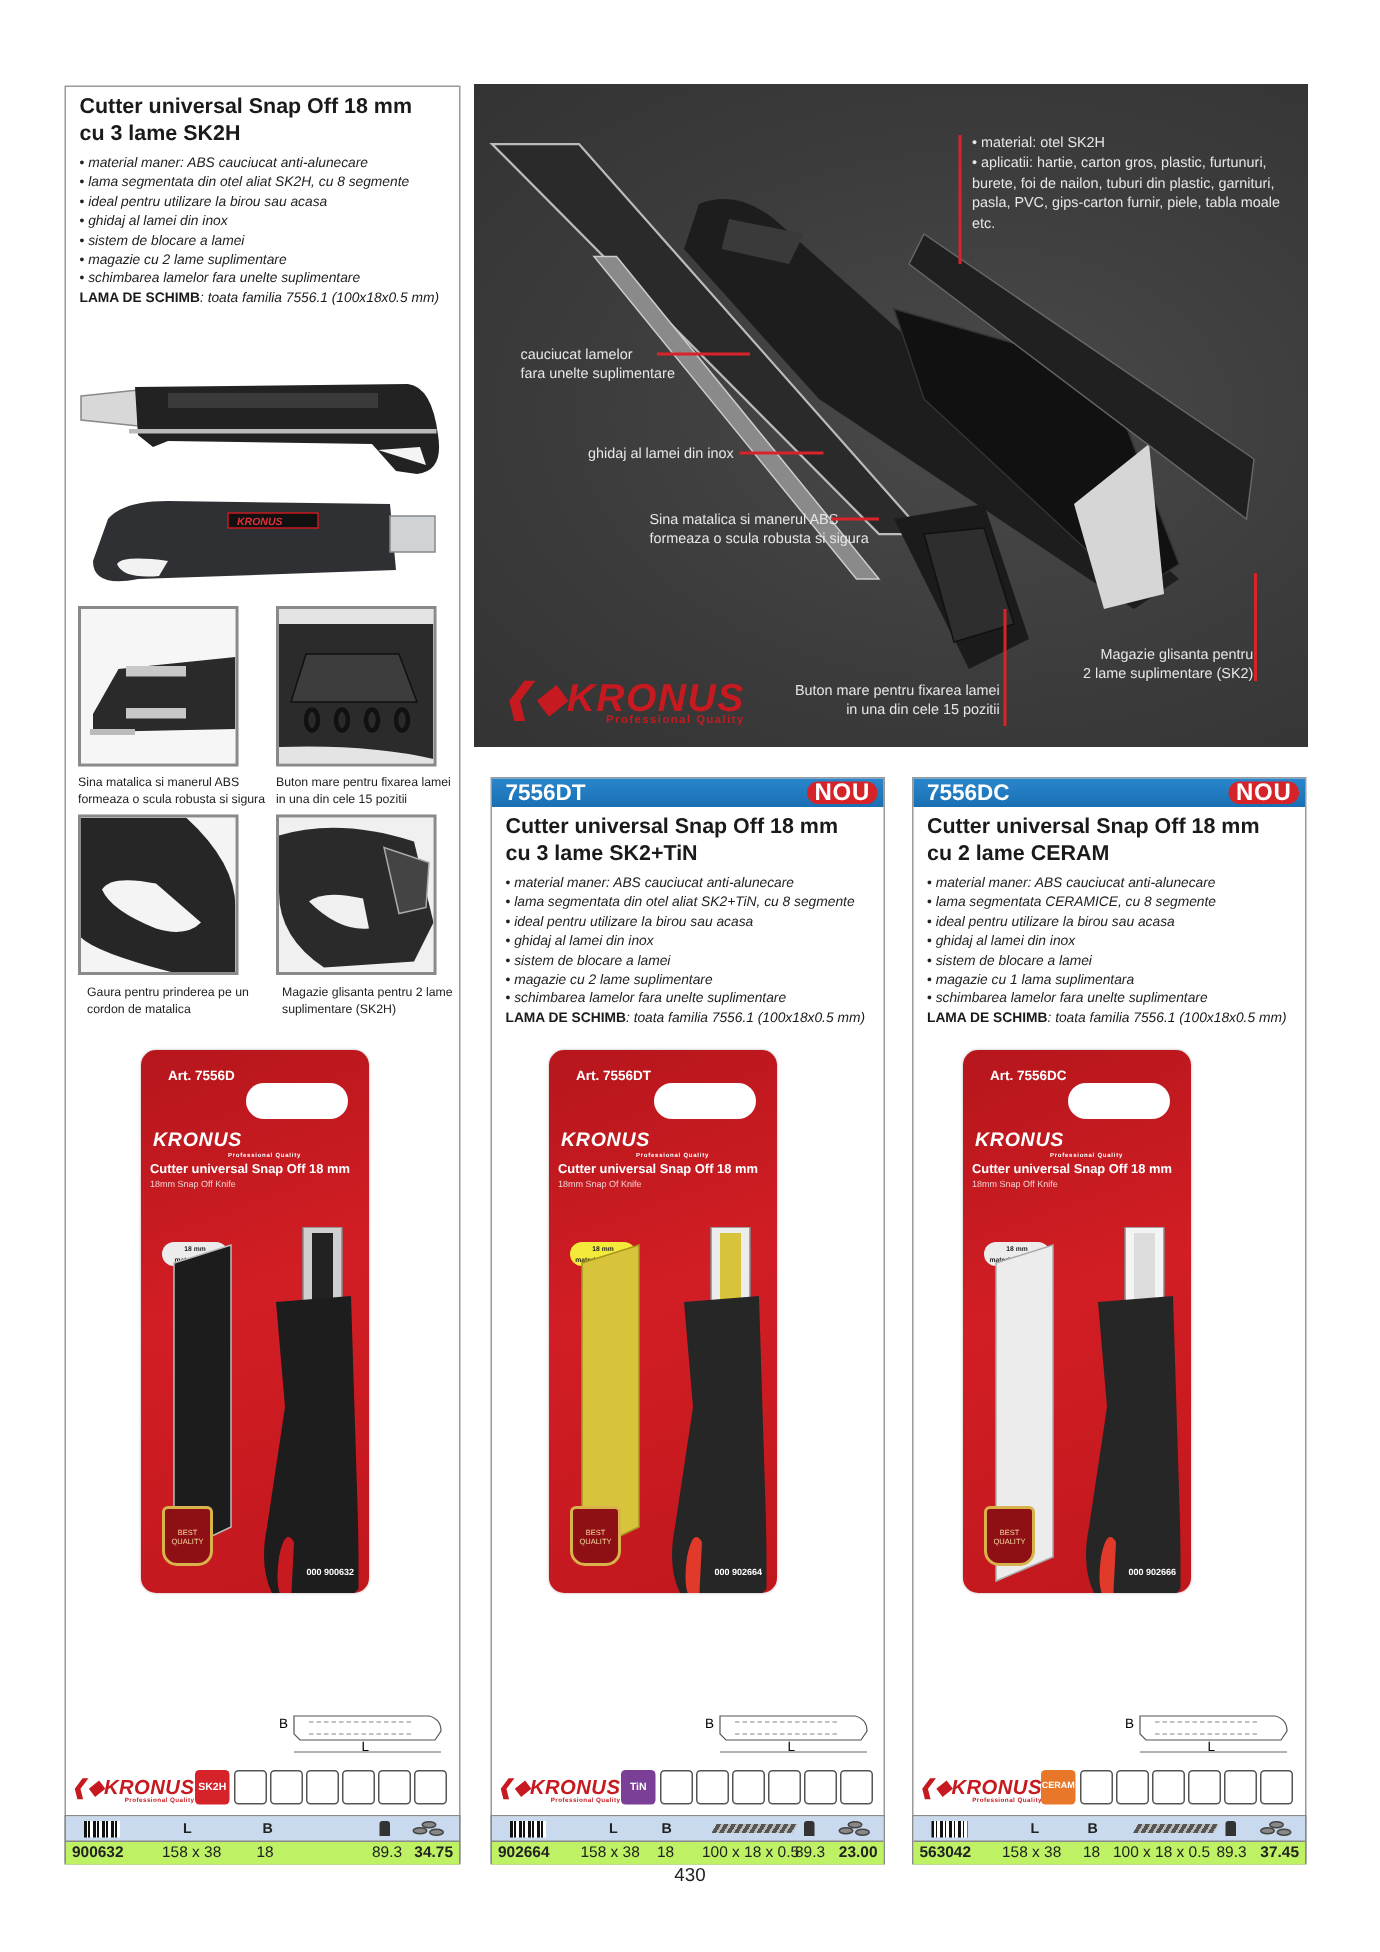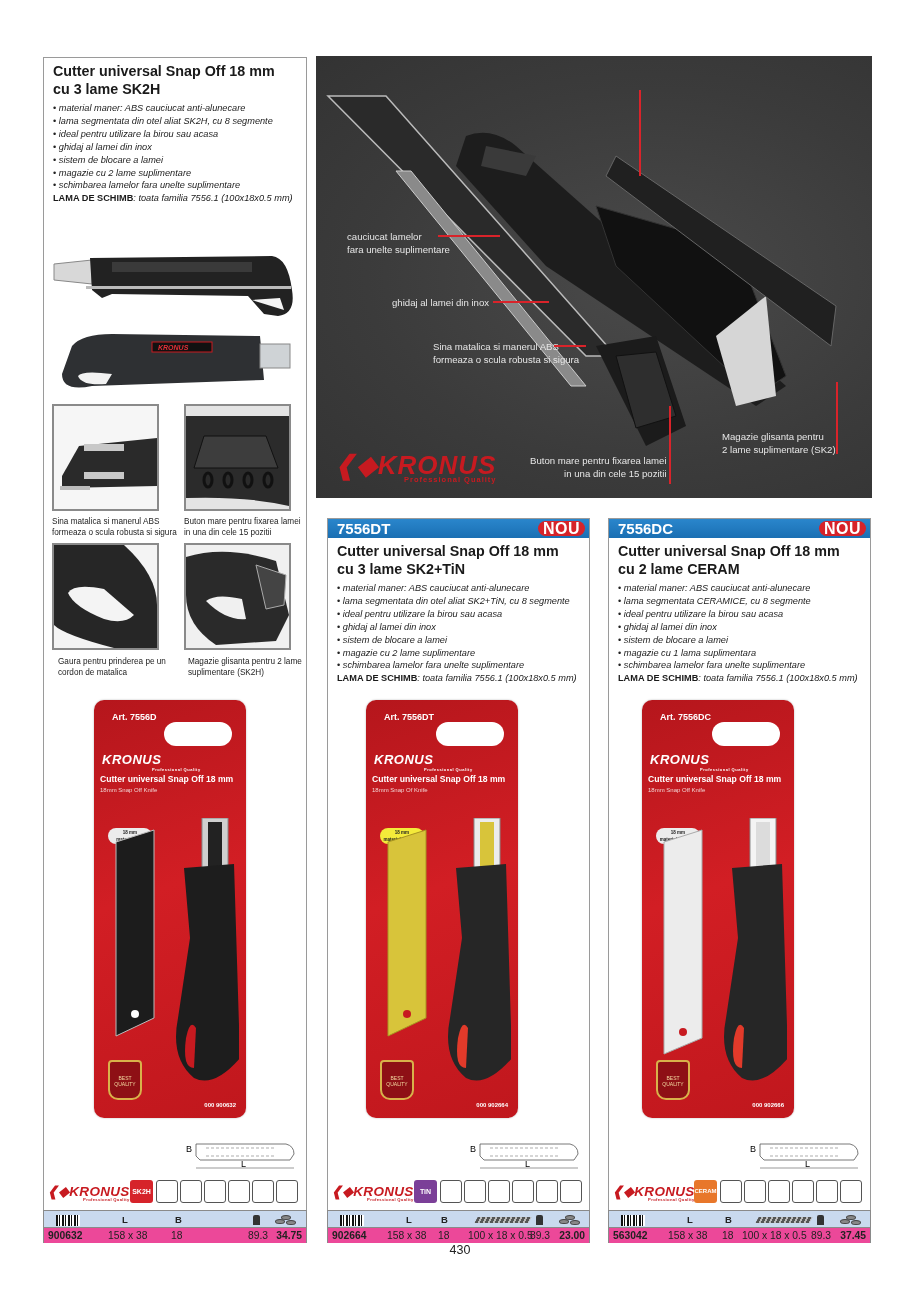--- a/index.html
+++ b/index.html
@@ -24,21 +24,21 @@
     background: radial-gradient(ellipse at 60% 50%, #4a4a4a 0%, #3b3b3b 60%, #333 100%); overflow: hidden; }
   .hero .lbl { position: absolute; color: #e6e6e6; font-size: 9.6px; line-height: 13.4px; }
   .hero .rl { position: absolute; background: #d9232a; }
   .hero svg { position: absolute; left: 0; top: 0; }
 
   
   .thumb { position: absolute; width: 107px; height: 107px; border: 2px solid #8a8a8a; background: #f4f4f4; overflow: hidden; }
   .cap { position: absolute; font-size: 8.2px; line-height: 11px; color: #222; }
 
   
-  .blister { position: absolute; width: 152px; height: 418px; border-radius: 10px; overflow: hidden;
+  .blister { position: absolute; width: 152px; height: 362px; border-radius: 10px; overflow: hidden;
     background: linear-gradient(160deg, #b5161c 0%, #d21e24 45%, #c0171d 100%); box-shadow: 0 0 2px rgba(0,0,0,.3); }
   .blister .art { position: absolute; left: 18px; top: 12px; color: #fff; font-size: 9px; font-weight: bold; }
   .blister .hang { position: absolute; left: 70px; top: 22px; width: 68px; height: 24px; border-radius: 12px; background: #fff; }
   .blister .bk { position: absolute; left: 8px; top: 52px; color: #fff; font-weight: bold; font-style: italic; font-size: 13px; letter-spacing: .5px; }
   .blister .bk small { display: block; font-size: 4px; font-style: normal; margin-left: 50px; }
   .blister .bt { position: absolute; left: 6px; top: 74px; color: #fff; font-size: 8.6px; font-weight: bold; white-space: nowrap; }
   .blister .bs { position: absolute; left: 6px; top: 87px; color: #f2d2d2; font-size: 6px; }
   .blister .pill { position: absolute; left: 14px; top: 128px; width: 44px; height: 16px; border-radius: 8px; background: #ececec;
     font-size: 4.5px; text-align: center; line-height: 7px; font-weight: bold; color: #222; padding-top: 1px; }
   .blister .code { position: absolute; right: 10px; bottom: 10px; color: #fff; font-size: 6px; font-weight: bold; }
@@ -48,21 +48,21 @@
   
   .kronus { position: absolute; color: #c71a20; font-weight: bold; font-style: italic; font-size: 13.5px; letter-spacing: .3px; }
   .kronus small { display: block; font-size: 4.2px; font-style: normal; color: #c71a20; text-align: right; margin-top: -2px; }
   .mat { position: absolute; width: 23px; height: 23px; border-radius: 3px; color: #fff; font-size: 7px; font-weight: bold;
     text-align: center; line-height: 23px; }
   .ico { position: absolute; width: 22px; height: 23px; border: 1px solid #555; border-radius: 3px; background: #fff; }
 
   
   .tbl { position: absolute; border: 1px solid #8a8a8a; }
   .tbl .th { height: 17px; background: #c9d9ee; border-bottom: 1px solid #8a8a8a; position: relative; }
-  .tbl .tr { height: 15px; background: #ec4899; position: relative; }
+  .tbl .tr { height: 15px; background: #bef264; position: relative; }
   .tbl .c { position: absolute; font-size: 10.3px; line-height: 15px; white-space: nowrap; color: #222; }
   .tbl .th .c { line-height: 17px; font-weight: bold; font-size: 9.5px; }
   .barcode { display: inline-block; height: 11px; width: 24px; vertical-align: middle;
     background: repeating-linear-gradient(90deg, #111 0 2px, #fff 2px 3px, #111 3px 4px, #fff 4px 6px); }
   .bladeico { display: inline-block; width: 54px; height: 6px; vertical-align: middle; transform: skewX(-30deg);
     background: repeating-linear-gradient(90deg, #555 0 3px, #bbb 3px 5px); }
   .weight { display: inline-block; width: 7px; height: 10px; background: #333; border-radius: 2px 2px 0 0; vertical-align: middle; }
   .coins { display: inline-block; width: 22px; height: 10px; vertical-align: middle; position: relative; }
   .coins i { position: absolute; width: 10px; height: 5px; border-radius: 50%; background: #888; border: 1px solid #444; }
 
@@ -166,20 +166,27 @@
     <path d="M150 80 Q175 70 200 90 L470 330 L440 350 L230 210 L140 110 Z" fill="#1d1d1d"></path>
     <path d="M170 90 L220 100 L210 120 L165 110 Z" fill="#3a3a3a"></path>
     <path d="M280 150 L420 190 L470 320 L440 340 L300 210 Z" fill="#111" stroke="#333"></path>
     <path d="M400 280 L450 240 L460 340 L420 350 Z" fill="#d6d6d6"></path>
     <path d="M300 100 L520 250 L515 290 L290 120 Z" fill="#202020" stroke="#666"></path>
     <path d="M280 290 L340 280 L370 370 L330 390 Z" fill="#1b1b1b"></path>
     <path d="M300 300 L340 296 L360 360 L320 372 Z" fill="#2e2e2e" stroke="#111"></path>
   </svg>
 
   <div class="rl" style="left:323px;top:34px;width:2px;height:86px;"></div>
+  <div class="lbl" style="left:332px;top:33px;width:220px;">
+    <div>• material: otel SK2H</div>
+    <div>• aplicatii: hartie, carton gros, plastic, furtunuri,</div>
+    <div>burete, foi de nailon, tuburi din plastic, garnituri,</div>
+    <div>pasla, PVC, gips-carton furnir, piele, tabla moale</div>
+    <div>etc.</div>
+  </div>
 
   <div class="lbl" style="left:31px;top:174px;">
       <div>cauciucat lamelor</div>
       <div>fara unelte suplimentare</div>
     </div>
   <div class="rl" style="left:122px;top:179px;width:62px;height:2px;"></div>
 
   <div class="lbl" style="left:76px;top:240px;">
       <div>ghidaj al lamei din inox</div>
     </div>
@@ -190,21 +197,21 @@
       <div>formeaza o scula robusta si sigura</div>
     </div>
   <div class="rl" style="left:238px;top:289px;width:32px;height:2px;"></div>
 
   <div class="lbl" style="left:214px;top:398px;text-align:right;">
       <div>Buton mare pentru fixarea lamei</div>
       <div>in una din cele 15 pozitii</div>
     </div>
   <div class="rl" style="left:353px;top:350px;width:2px;height:78px;"></div>
 
-  <div class="lbl" style="left:406px;top:374px;">
+  <div class="lbl" style="left:406px;top:374px;text-align:right;">
       <div>Magazie glisanta pentru</div>
       <div>2 lame suplimentare (SK2)</div>
     </div>
   <div class="rl" style="left:520px;top:326px;width:2px;height:72px;"></div>
 
   <div style="position:absolute;left:18px;top:394px;color:#c71a20;font-weight:bold;font-style:italic;font-size:26px;letter-spacing:1px;">
     <span>❰◆</span><span>KRONUS</span>
     <div style="font-size:7.5px;font-style:normal;margin:-6px 0 0 70px;color:#c71a20;">Professional Quality</div>
   </div>
 </div>

